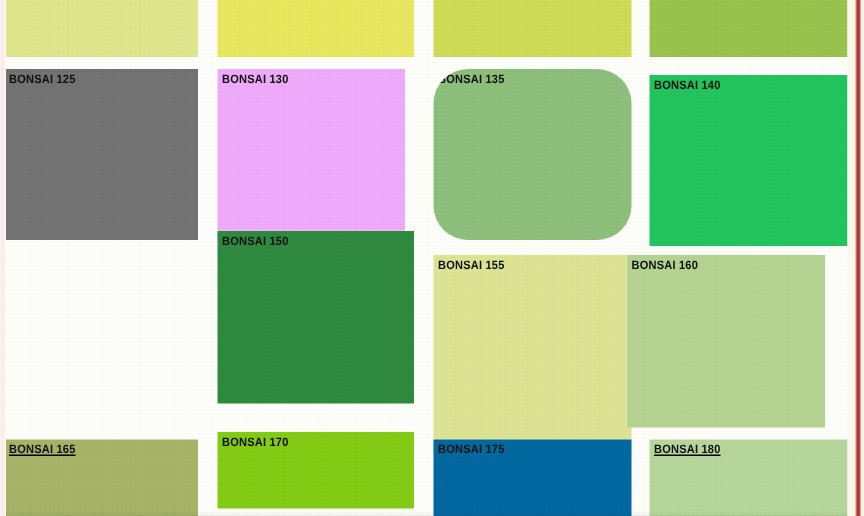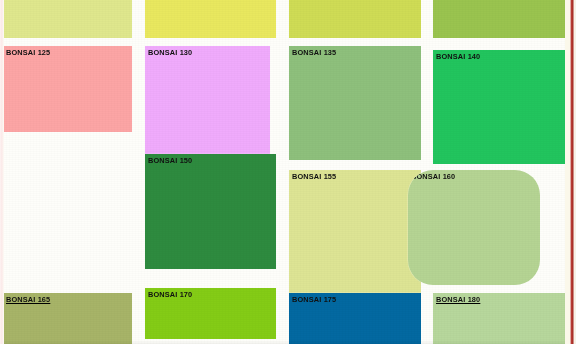--- a/index.html
+++ b/index.html
@@ -119,39 +119,39 @@
 </head>
 <body>
 
 <div id="chart">
 
   <div class="grid" id="grid">
       <div class="swatch no-label" style="left: 3px; top: -8px; width: 129px; height: 46px; background: rgb(223, 231, 141);"></div>
       <div class="swatch no-label" style="left: 145px; top: -8px; width: 131px; height: 46px; background: rgb(233, 232, 95);"></div>
       <div class="swatch no-label" style="left: 289px; top: -8px; width: 132px; height: 46px; background: rgb(207, 220, 85);"></div>
       <div class="swatch no-label" style="left: 433px; top: -8px; width: 132px; height: 46px; background: rgb(154, 196, 79);"></div>
-      <div class="swatch" style="left: 3px; top: 46px; width: 129px; height: 86px; background: #fca5a5;">
+      <div class="swatch" style="left: 3px; top: 46px; width: 129px; height: 114px; background: #737373;">
         <span class="swatch-label">BONSAI 125</span>
       </div>
       <div class="swatch" style="left: 145px; top: 46px; width: 125px; height: 114px; background: #f0abfc;">
         <span class="swatch-label">BONSAI 130</span>
       </div>
-      <div class="swatch" style="left: 289px; top: 46px; width: 132px; height: 114px; background: rgb(142, 192, 124);">
+      <div class="swatch" style="left: 289px; top: 46px; width: 132px; height: 114px; background: rgb(142, 192, 124); border-radius: 23px;">
         <span class="swatch-label">BONSAI 135</span>
       </div>
       <div class="swatch" style="left: 433px; top: 50px; width: 132px; height: 114px; background: #22c55e;">
         <span class="swatch-label">BONSAI 140</span>
       </div>
       <div class="swatch" style="left: 145px; top: 154px; width: 131px; height: 115px; background: rgb(46, 139, 63);">
         <span class="swatch-label">BONSAI 150</span>
       </div>
       <div class="swatch" style="left: 289px; top: 170px; width: 132px; height: 133px; background: rgb(221, 228, 148);">
         <span class="swatch-label">BONSAI 155</span>
       </div>
-      <div class="swatch" style="left: 408px; top: 170px; width: 132px; height: 115px; background: rgb(181, 212, 147); border-radius: 25px;">
+      <div class="swatch" style="left: 418px; top: 170px; width: 132px; height: 115px; background: rgb(181, 212, 147);">
         <span class="swatch-label">BONSAI 160</span>
       </div>
       <div class="swatch" style="left: 3px; top: 293px; width: 129px; height: 51px; background: rgb(167, 180, 104); text-decoration: underline;">
         <span class="swatch-label">BONSAI 165</span>
       </div>
       <div class="swatch" style="left: 145px; top: 288px; width: 131px; height: 51px; background: #84cc16;">
         <span class="swatch-label">BONSAI 170</span>
       </div>
       <div class="swatch" style="left: 289px; top: 293px; width: 132px; height: 51px; background: #0369a1;">
         <span class="swatch-label">BONSAI 175</span>

